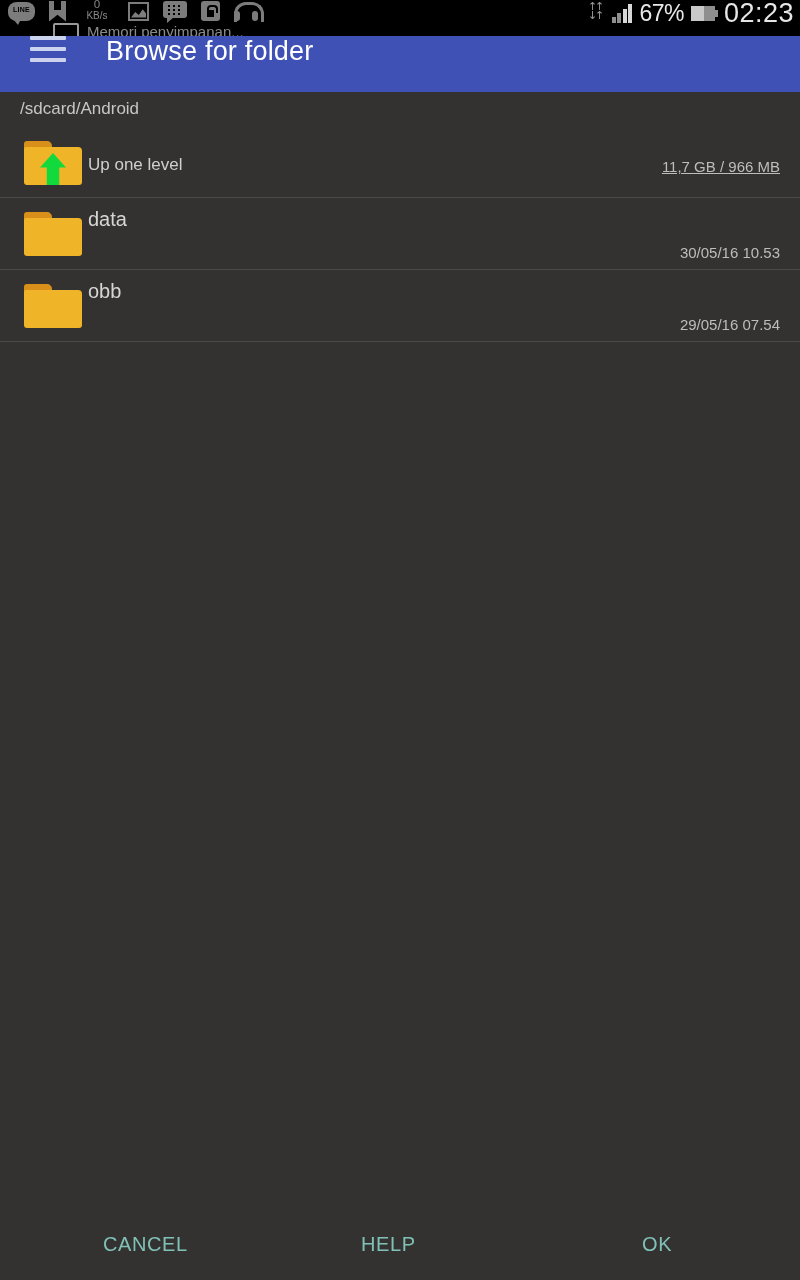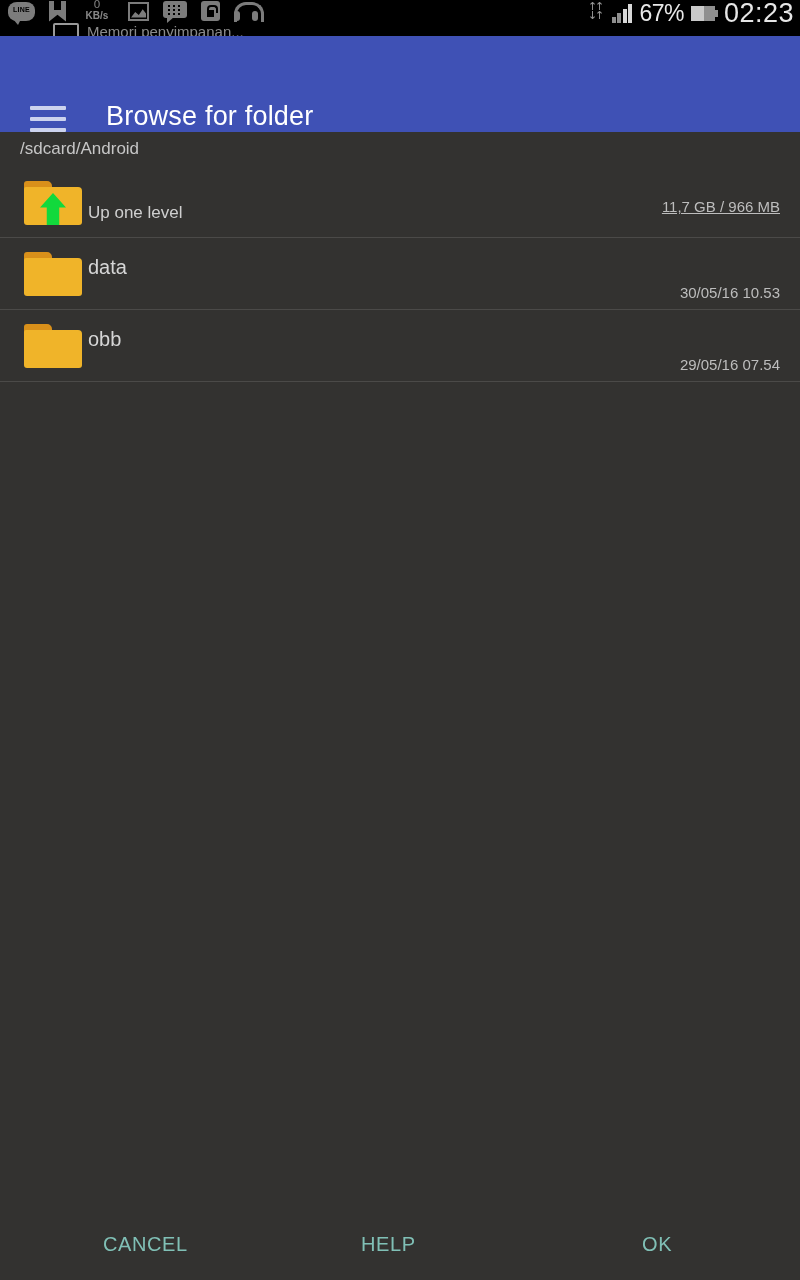--- a/index.html
+++ b/index.html
@@ -50,21 +50,21 @@
   .ic-bookmark:after{
     content:""; position:absolute; left:5px; top:0; width:7px; height:9px;
     background:#000;
   }
 
   .ic-speed { width: 34px; height: 22px; position: relative; text-align:center; }
   .ic-speed .updown{
     font-size: 11px; color:#c9c9c9; line-height: 10px; height:10px;
     display:block; font-family:"DejaVu Sans", sans-serif;
   }
-  .ic-speed .kbs{ font-size: 10px; font-weight: bold; color:#dcdcdc; line-height: 11px; display:block; }
+  .ic-speed .kbs{ font-size: 10px; font-weight: normal; color:#dcdcdc; line-height: 11px; display:block; }
 
   .ic-gallery { width: 21px; height: 19px; border: 2px solid #c9c9c9; position: relative; }
   .ic-gallery:after{
     content:""; position:absolute; left:1px; bottom:1px; right:1px; height:9px;
     background:#c9c9c9;
     clip-path: polygon(0 100%, 28% 38%, 52% 72%, 78% 8%, 100% 55%, 100% 100%);
   }
 
   .ic-bbm { width: 24px; height: 20px; position: relative; }
   .ic-bbm .bub2{
@@ -131,23 +131,23 @@
     position:absolute; left:12px; top:1px; width:26px; height:16px;
     border:2px solid #9a9a9a; border-radius:2px;
   }
   .notif-strip .ntext{
     position:absolute; left:46px; top:1px; font-size:15px; color:#8c8c8c;
     white-space:nowrap;
   }
 
   
   .appbar {
-    height: 96px; width: 100%;
+    height: 56px; width: 100%;
     background: #3f51b5;
-    display: flex; align-items: flex-end;
+    display: flex; align-items: flex-start;
     padding-left: 30px;
   }
   .hamburger { width: 36px; height: 26px; display: flex; flex-direction: column; justify-content: space-between; cursor:pointer;}
   .hamburger span { display: block; height: 4px; background: #ccd3ee; border-radius: 1px; }
   .appbar-title {
     margin-left: 40px; color: #ffffff; font-size: 27px; letter-spacing: .2px;
   }
 
   
   .pathbar {
@@ -176,21 +176,21 @@
     position: absolute; left: 0; top: 6px; width: 58px; height: 38px;
     background: #f0b429; border-radius: 2px 4px 3px 3px;
   }
   .folder-icon .arrow {
     position: absolute; left: 16px; top: 12px; width: 26px; height: 32px;
     background: #12d93c;
     clip-path: polygon(50% 0, 100% 45%, 74% 45%, 74% 100%, 26% 100%, 26% 45%, 0 45%);
   }
   .row .rname {
     position: absolute; left: 88px; top: 10px;
-    color: #d6d6d6; font-size: 20px; margin-top: 8px;
+    color: #d6d6d6; font-size: 20px;
   }
   .row.up .rname {
     top: 28px; left: 88px; font-size: 17px; color: #cfcfcf;
   }
   .row .rmeta {
     position: absolute; right: 20px; bottom: 8px;
     color: #bdbdbd; font-size: 15px;
   }
   .row.up .rmeta { bottom: 22px; text-decoration: underline; }
 

